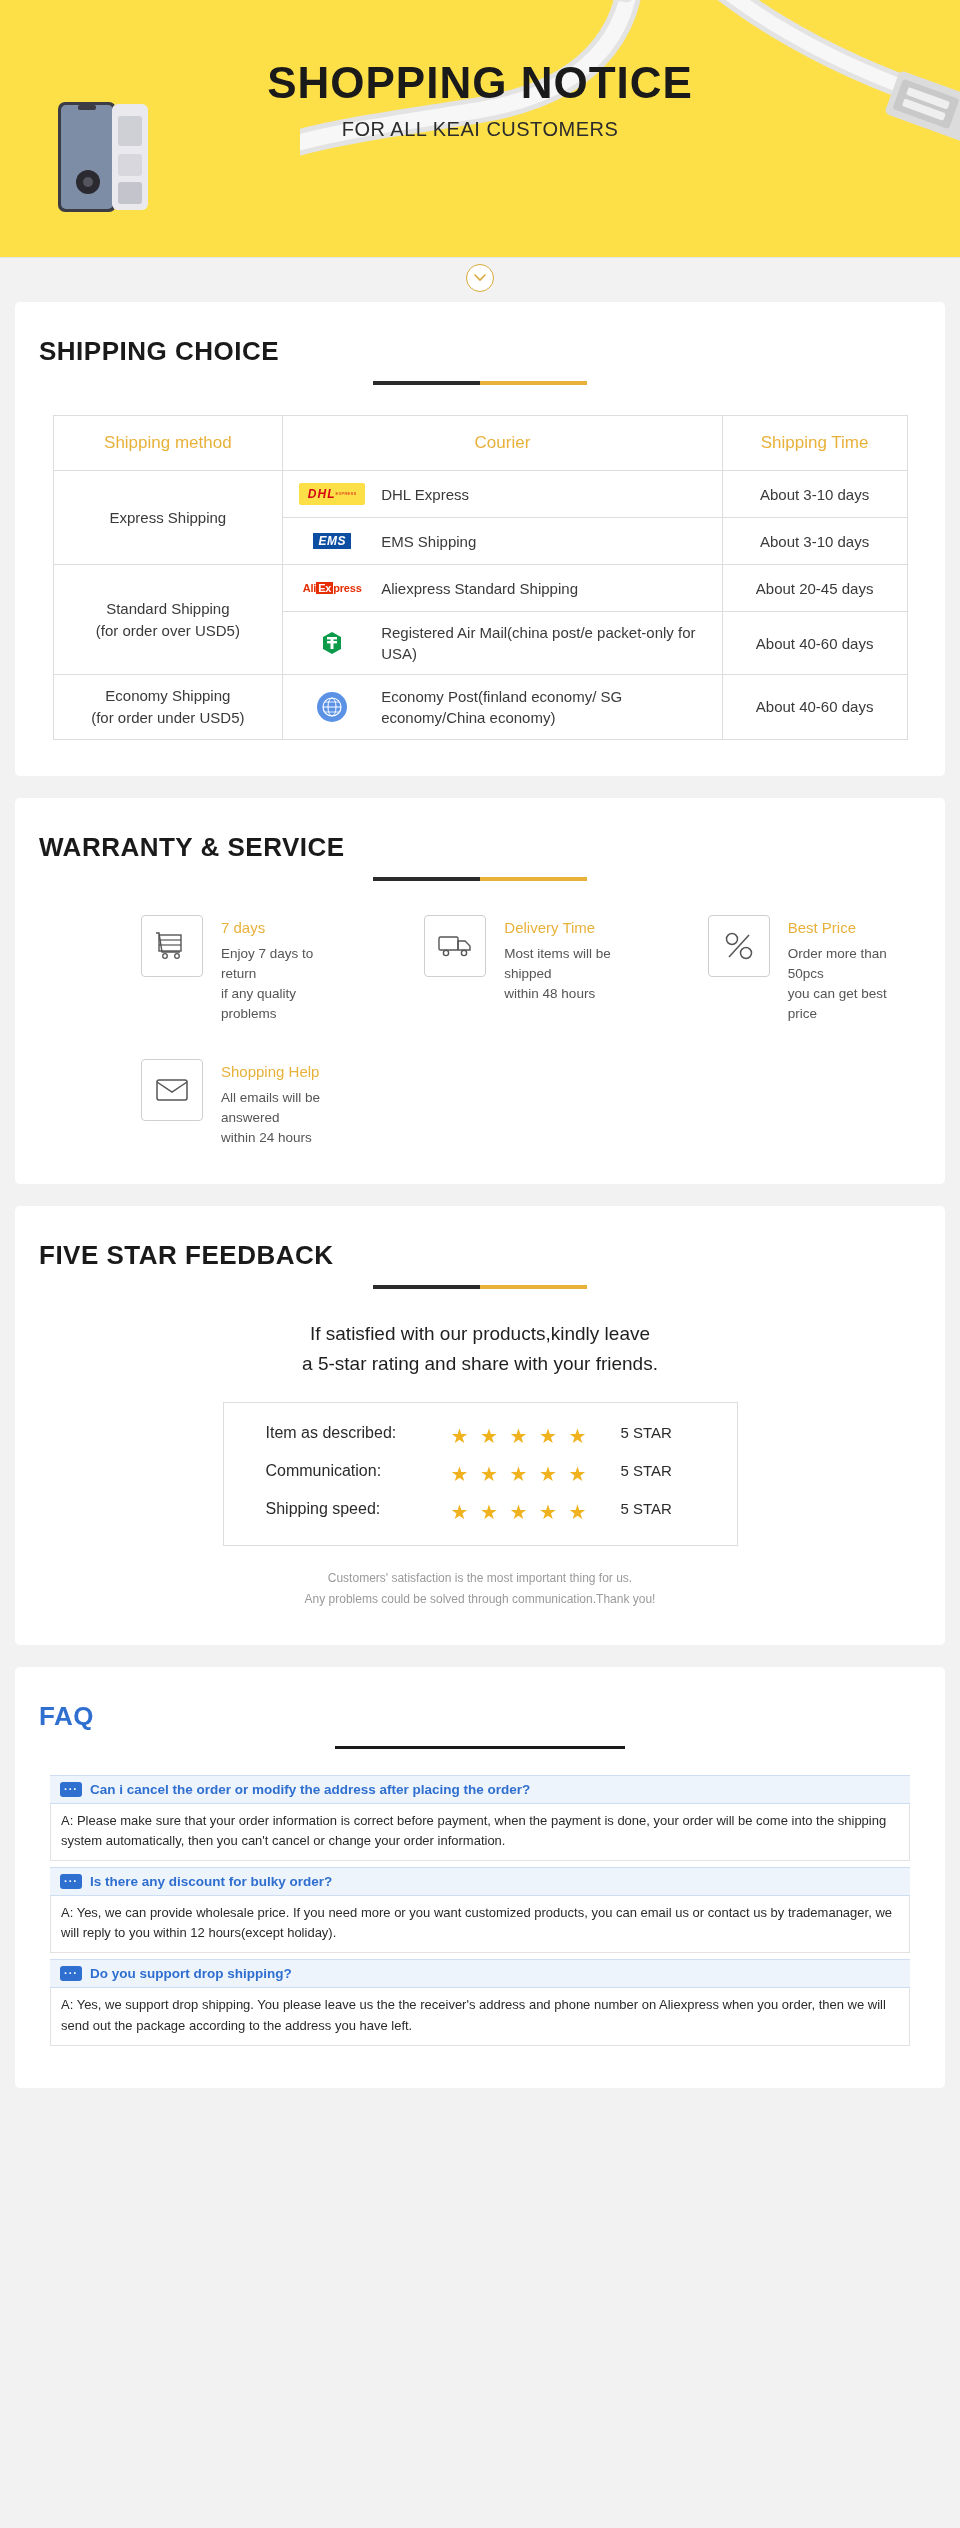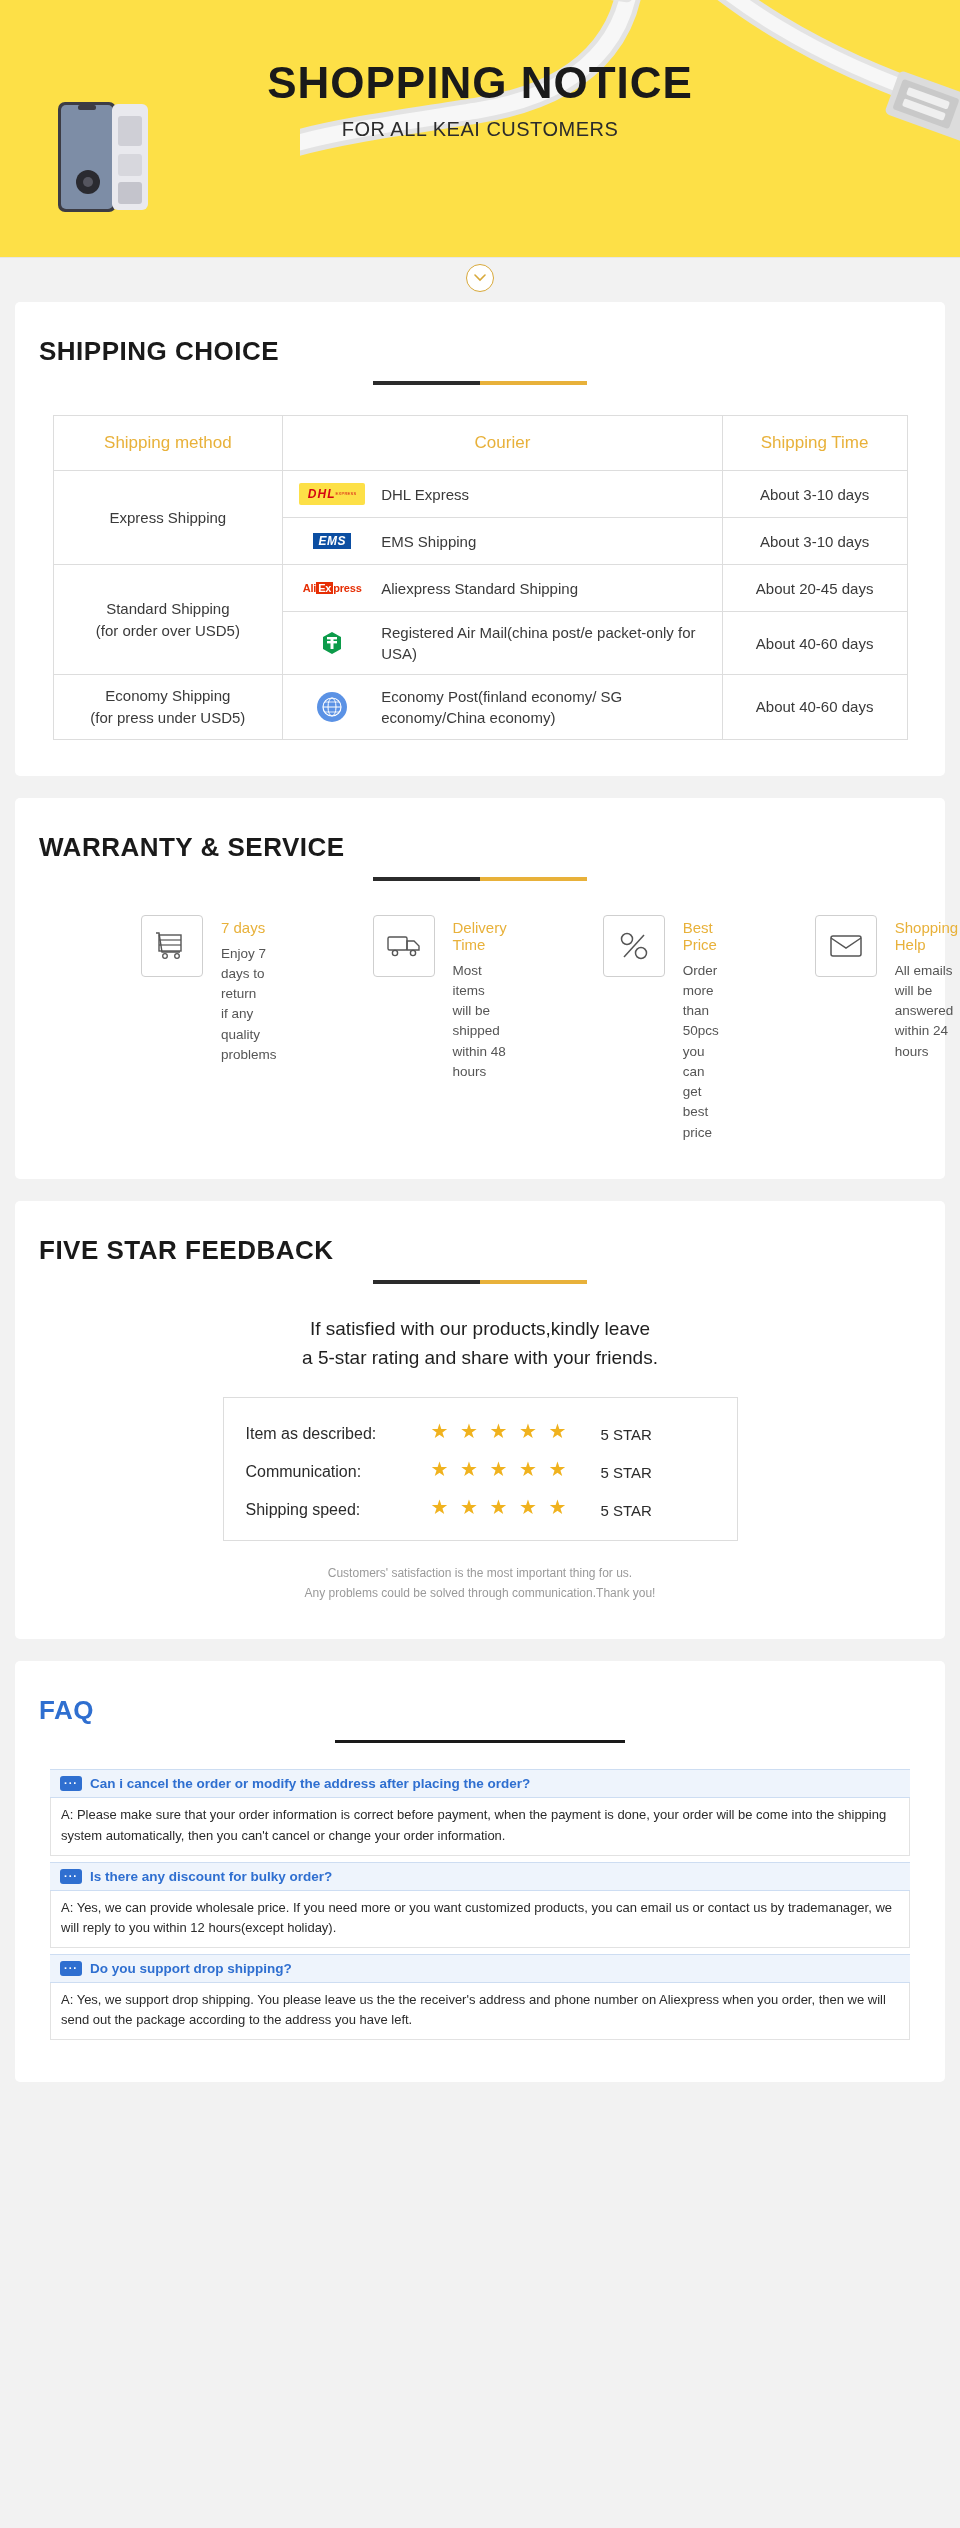--- a/index.html
+++ b/index.html
@@ -146,21 +146,21 @@
   .lg-ali { font-size: 11px; font-weight: bold; color: #e62e04; letter-spacing:-.2px; }
   .lg-ali .w { color:#fff; background:#e62e04; padding:0 2px; }
   .lg-cp { width:30px; height:26px; display:flex; align-items:center; justify-content:center; }
   .lg-un { width:30px; height:30px; border-radius:50%; background:#5b92e5; display:flex; align-items:center; justify-content:center; }
 
   
   .warranty-grid {
     margin: 34px auto 0 auto;
     width: 830px;
     display: grid;
-    grid-template-columns: 1fr 1fr 1fr 1fr;
+    grid-template-columns: 1fr 1fr 1fr;
     row-gap: 34px;
     column-gap: 20px;
   }
   .w-item { display: flex; gap: 18px; align-items: flex-start; padding-left: 76px; }
   .w-icon {
     width: 62px; height: 62px;
     flex: 0 0 62px;
     border: 1px solid #cfcfcf;
     border-radius: 4px;
     display: flex; align-items: center; justify-content: center;
@@ -178,24 +178,25 @@
     line-height: 1.55;
   }
   .fb-box {
     margin: 24px auto 0 auto;
     width: 515px;
     border: 1px solid #ddd;
     padding: 14px 22px;
   }
   .fb-row {
     display: flex;
-    align-items: flex-end;
+    align-items: flex-start;
     padding: 7px 0;
     font-size: 16px;
     color: #2b2b2b;
+    margin-left: 20px;
   }
   .fb-label { width: 185px; }
   .fb-stars { width: 170px; color: #f0b21e; font-size: 20px; letter-spacing: 3px; }
   .fb-val { font-size: 15px; color: #2b2b2b; }
   .fb-note {
     margin-top: 22px;
     text-align: center;
     font-size: 12px;
     color: #9a9a9a;
     line-height: 1.7;
@@ -353,21 +354,21 @@
                   </svg>
                 </span>
               </span>
               <span class="courier-name">Registered Air Mail(china post/e packet-only for USA)</span>
             </div>
           </td>
           <td class="c-time">About 40-60 days</td>
         </tr>
         <tr>
           <td class="c-method" style="white-space:pre-line">Economy Shipping
-(for press under USD5)</td>
+(for order under USD5)</td>
           <td class="c-courier">
             <div class="courier-cell">
               <span class="logo-box">
                 <span class="lg-un">
                   <svg width="22" height="22" viewBox="0 0 22 22">
                     <circle cx="11" cy="11" r="9" fill="none" stroke="#fff" stroke-width="1.2"></circle>
                     <ellipse cx="11" cy="11" rx="4" ry="9" fill="none" stroke="#fff" stroke-width="1"></ellipse>
                     <line x1="2" y1="11" x2="20" y2="11" stroke="#fff" stroke-width="1"></line>
                     <line x1="4" y1="6" x2="18" y2="6" stroke="#fff" stroke-width="0.8"></line>
                     <line x1="4" y1="16" x2="18" y2="16" stroke="#fff" stroke-width="0.8"></line>

